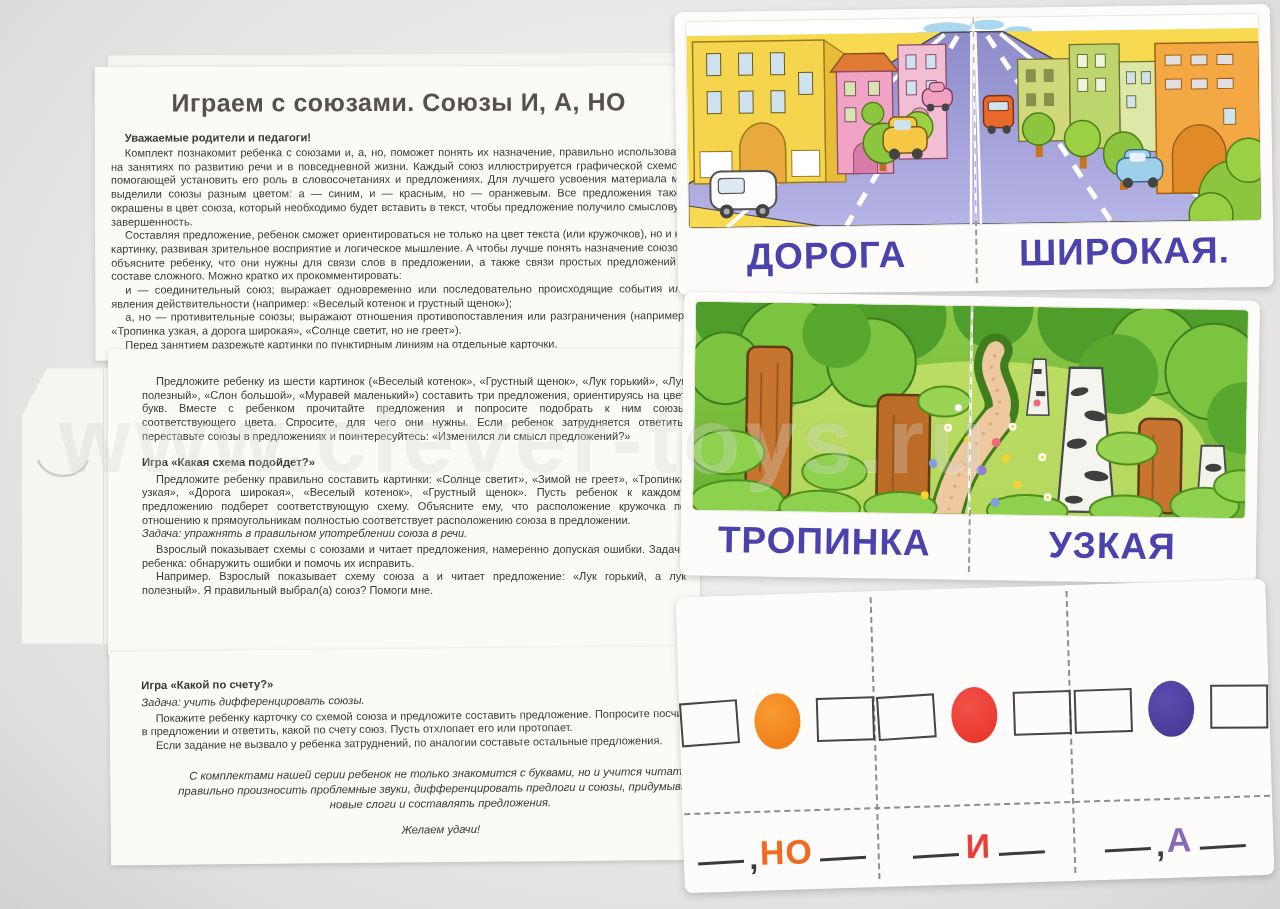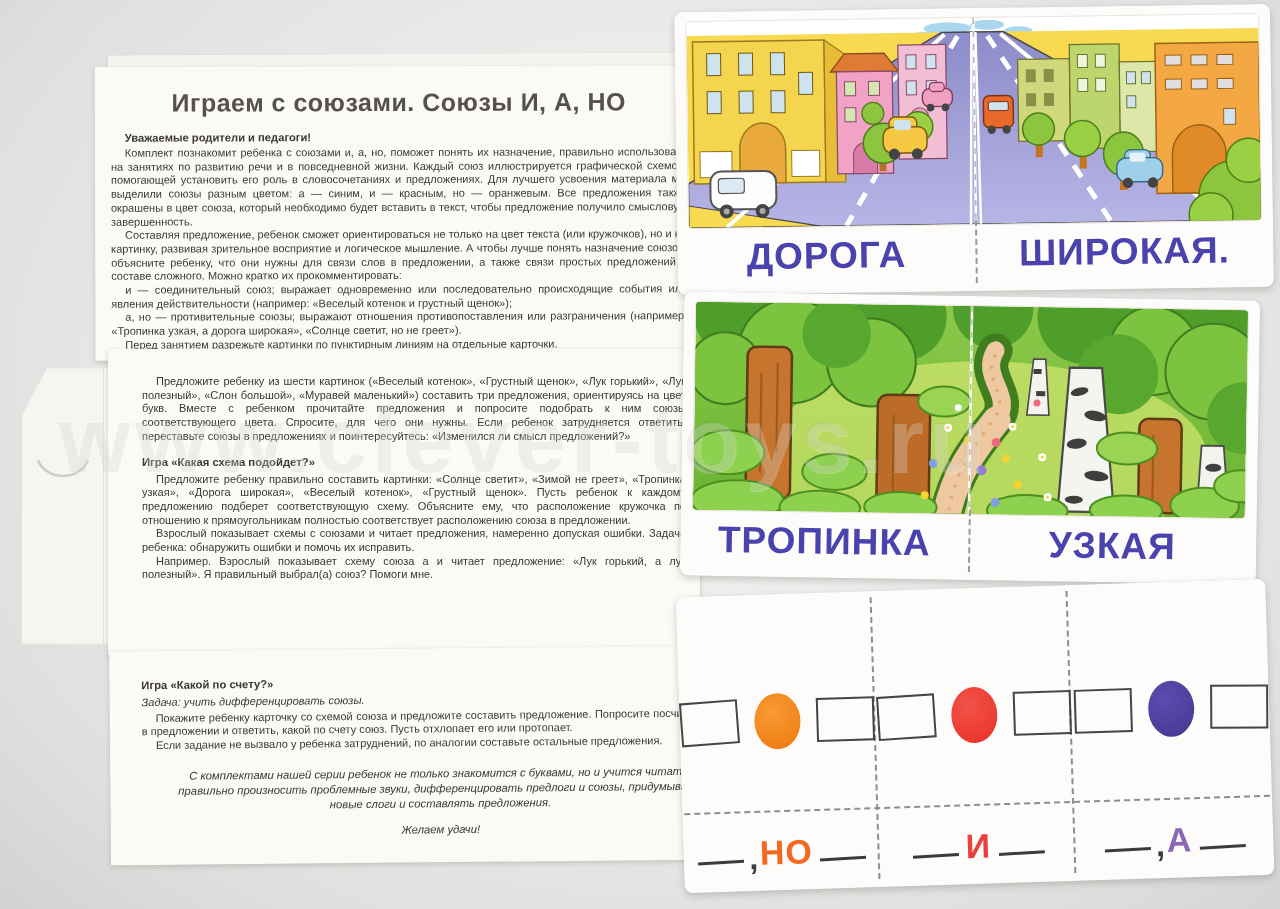--- a/index.html
+++ b/index.html
@@ -136,20 +136,21 @@
     </div>
   </div>
 
   <div class="sheet sheet-b z-sheets">
     <div class="inner">
       <p class="para">Предложите ребенку из шести картинок («Веселый котенок», «Грустный щенок», «Лук горький», «Лук полезный», «Слон большой», «Муравей маленький») составить три предложения, ориентируясь на цвет букв. Вместе с ребенком прочитайте предложения и попросите подобрать к ним союзы соответствующего цвета. Спросите, для чего они нужны. Если ребенок затрудняется ответить, переставьте союзы в предложениях и поинтересуйтесь: «Изменился ли смысл предложений?»</p>
 
       <p class="game-title">Игра «Какая схема подойдет?»</p>
       <p class="para">Предложите ребенку правильно составить картинки: «Солнце светит», «Зимой не греет», «Тропинка узкая», «Дорога широкая», «Веселый котенок», «Грустный щенок». Пусть ребенок к каждому предложению подберет соответствующую схему. Объясните ему, что расположение кружочка по отношению к прямоугольникам полностью соответствует расположению союза в предложении.</p>
 
+      <p class="task-line"><span>Задача:</span><span> упражнять в правильном употреблении союза в речи.</span></p>
       <p class="para">Взрослый показывает схемы с союзами и читает предложения, намеренно допуская ошибки. Задача ребенка: обнаружить ошибки и помочь их исправить.</p>
       <p class="para">Например. Взрослый показывает схему союза а и читает предложение: «Лук горький, а лук полезный». Я правильный выбрал(а) союз? Помоги мне.</p>
     </div>
   </div>
 
   <div class="sheet sheet-c z-sheets">
     <div class="inner">
       <p class="game-title">Игра «Какой по счету?»</p>
       <p class="task-line"><span>Задача:</span><span> учить дифференцировать союзы.</span></p>
       <p class="para">Покажите ребенку карточку со схемой союза и предложите составить предложение. Попросите посчитать слова в предложении и ответить, какой по счету союз. Пусть отхлопает его или протопает.</p>

